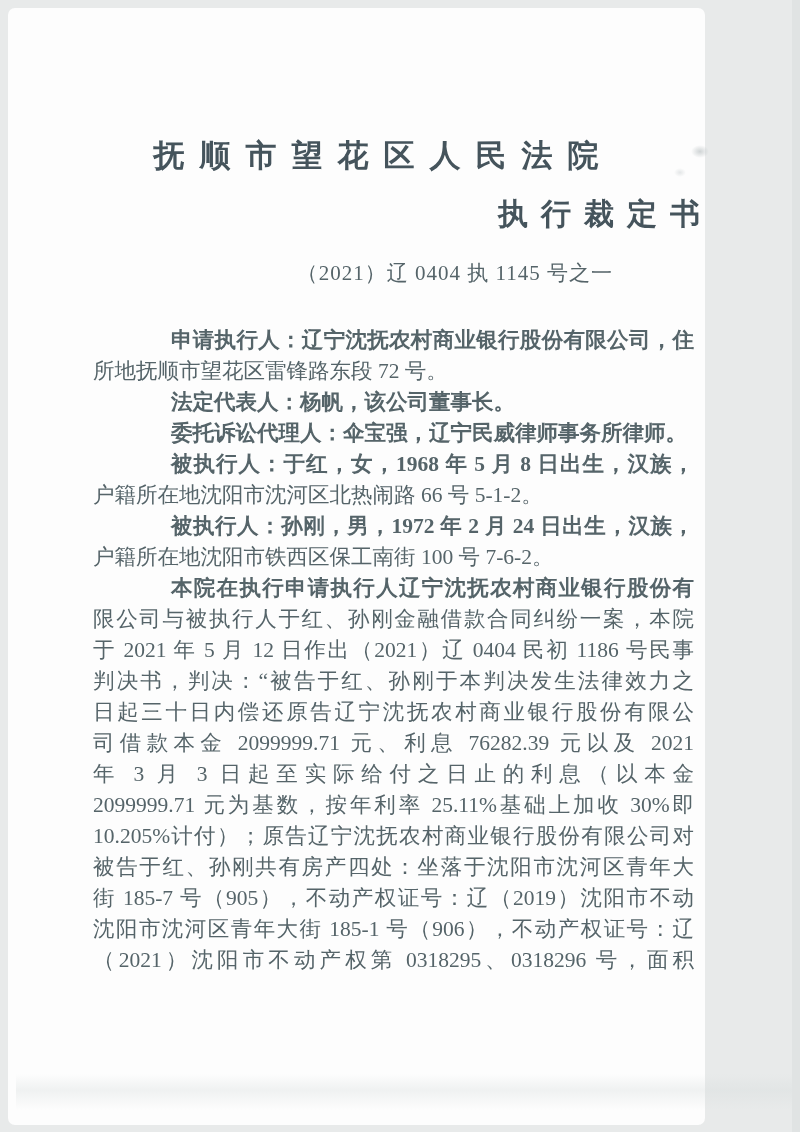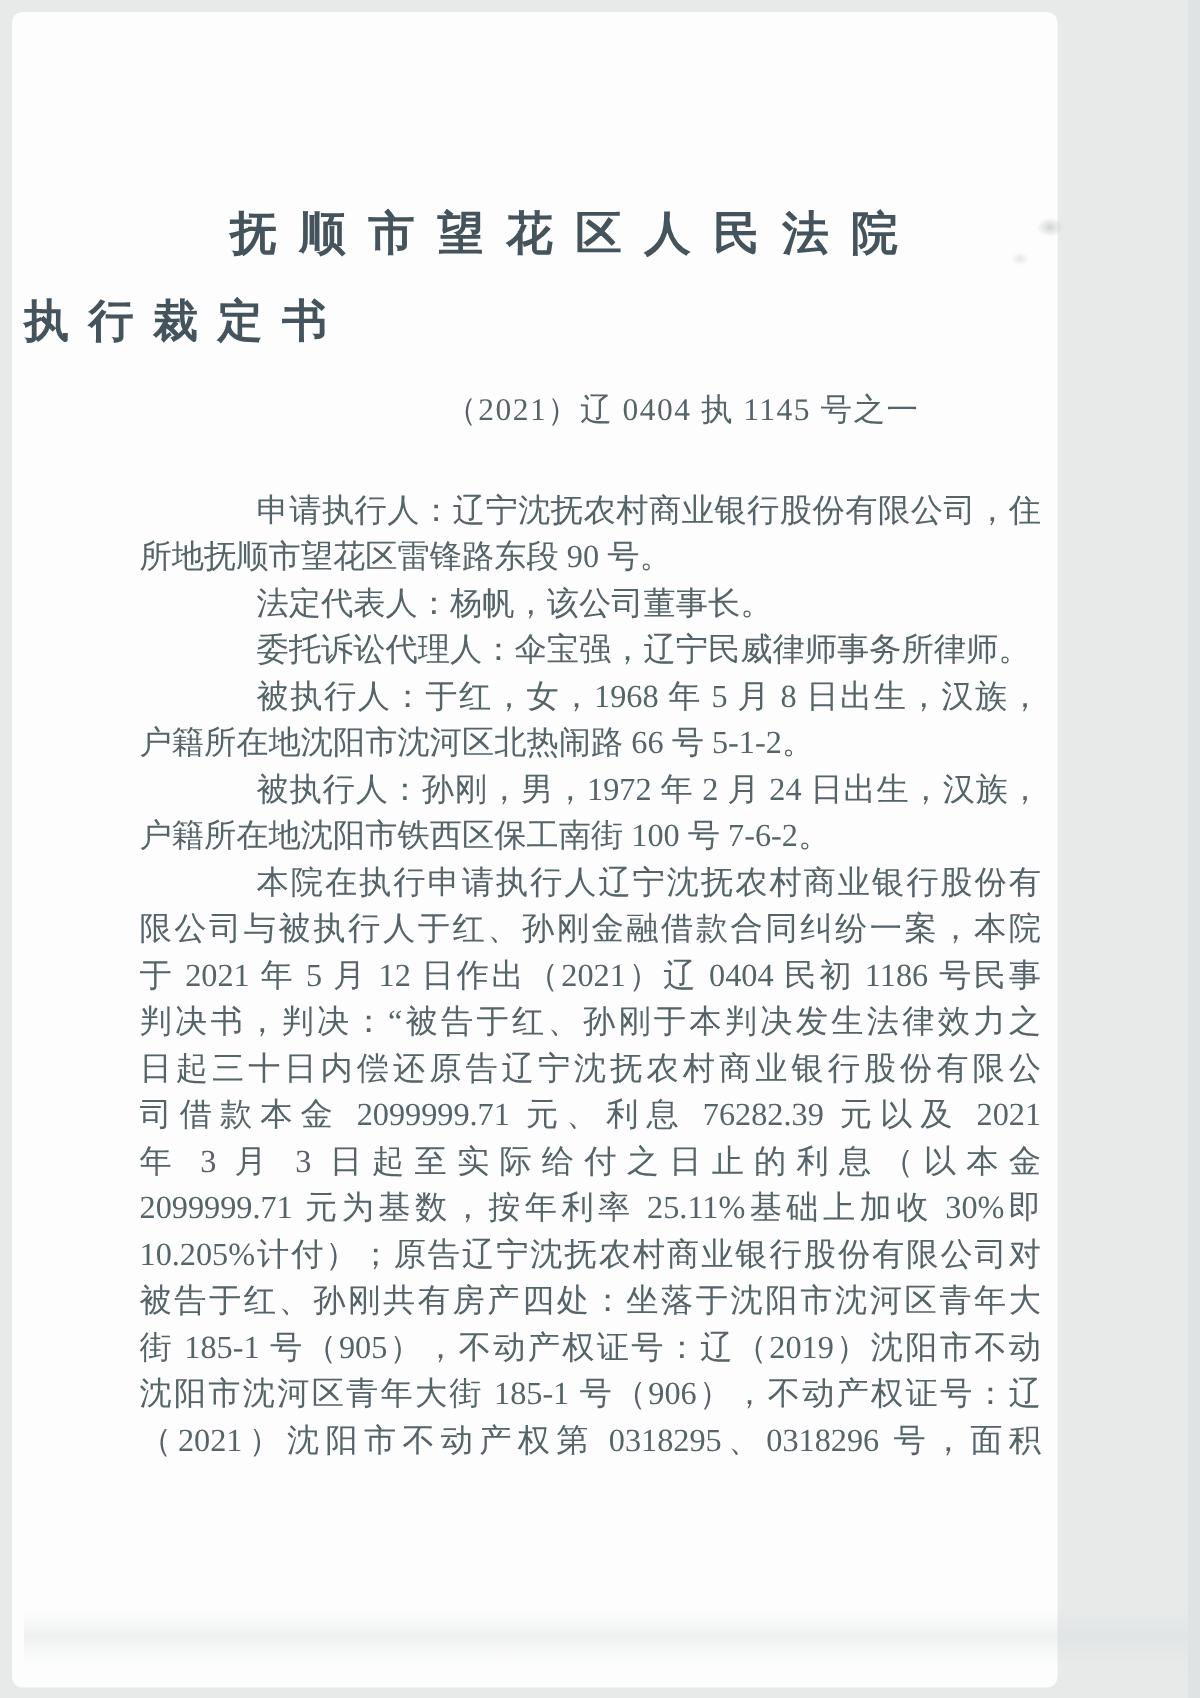--- a/index.html
+++ b/index.html
@@ -36,21 +36,21 @@
     font-size:31px;
     letter-spacing:15px;
     font-weight:bold;
     color:var(--text-title);
     white-space:nowrap;
   }
   .doc-title{
     position:absolute;
     top:186px;left:0;width:100%;
     transform:translateX(8px);
-    text-align:left;
+    text-align:right;
     font-size:30px;
     letter-spacing:13px;
     font-weight:bold;
     color:var(--text-title);
     white-space:nowrap;
   }
   .case-number{
     position:absolute;
     top:251px;right:92px;
     font-size:21px;
@@ -71,20 +71,21 @@
     overflow:hidden;
     white-space:nowrap;
   }
   .line.j{
     text-align:justify;
     text-align-last:justify;
     white-space:normal;
   }
   .line.ind{
     padding-left:78px;
+    font-weight:bold;
   }
   .smudge{
     position:absolute;
     left:683px;top:137px;width:18px;height:13px;
     background:radial-gradient(ellipse at center,rgba(170,178,180,.55),rgba(170,178,180,0) 70%);
     border-radius:50%;
   }
   .smudge2{
     position:absolute;
     left:666px;top:160px;width:12px;height:9px;
@@ -102,38 +103,38 @@
 
 <div class="page">
   <div class="court-name">抚顺市望花区人民法院</div>
 
   <div class="doc-title">执行裁定书</div>
 
   <div class="case-number">（2021）辽 0404 执 1145 号之一</div>
 
   <div class="doc-body" id="doc-body">
       <div class="line j ind">申请执行人：辽宁沈抚农村商业银行股份有限公司，住</div>
-      <div class="line">所地抚顺市望花区雷锋路东段 90 号。</div>
+      <div class="line">所地抚顺市望花区雷锋路东段 72 号。</div>
       <div class="line ind">法定代表人：杨帆，该公司董事长。</div>
       <div class="line ind">委托诉讼代理人：伞宝强，辽宁民威律师事务所律师。</div>
       <div class="line j ind">被执行人：于红，女，1968 年 5 月 8 日出生，汉族，</div>
       <div class="line">户籍所在地沈阳市沈河区北热闹路 66 号 5-1-2。</div>
       <div class="line j ind">被执行人：孙刚，男，1972 年 2 月 24 日出生，汉族，</div>
       <div class="line">户籍所在地沈阳市铁西区保工南街 100 号 7-6-2。</div>
       <div class="line j ind">本院在执行申请执行人辽宁沈抚农村商业银行股份有</div>
       <div class="line j">限公司与被执行人于红、孙刚金融借款合同纠纷一案，本院</div>
       <div class="line j">于 2021 年 5 月 12 日作出（2021）辽 0404 民初 1186 号民事</div>
       <div class="line j">判决书，判决：“被告于红、孙刚于本判决发生法律效力之</div>
       <div class="line j">日起三十日内偿还原告辽宁沈抚农村商业银行股份有限公</div>
       <div class="line j">司借款本金 2099999.71 元、利息 76282.39 元以及 2021</div>
       <div class="line j">年 3 月 3 日起至实际给付之日止的利息（以本金</div>
       <div class="line j">2099999.71 元为基数，按年利率 25.11%基础上加收 30%即</div>
       <div class="line j">10.205%计付）；原告辽宁沈抚农村商业银行股份有限公司对</div>
       <div class="line j">被告于红、孙刚共有房产四处：坐落于沈阳市沈河区青年大</div>
-      <div class="line j">街 185-1 号（905），不动产权证号：辽（2019）沈阳市不动</div>
+      <div class="line j">街 185-7 号（905），不动产权证号：辽（2019）沈阳市不动</div>
       <div class="line j">沈阳市沈河区青年大街 185-1 号（906），不动产权证号：辽</div>
       <div class="line j">（2021）沈阳市不动产权第 0318295、0318296 号，面积</div>
     </div>
 
   <div class="smudge"></div>
   <div class="smudge2"></div>
   <div class="scan-band"></div>
 </div>
 <div class="edge-right"></div>
 

